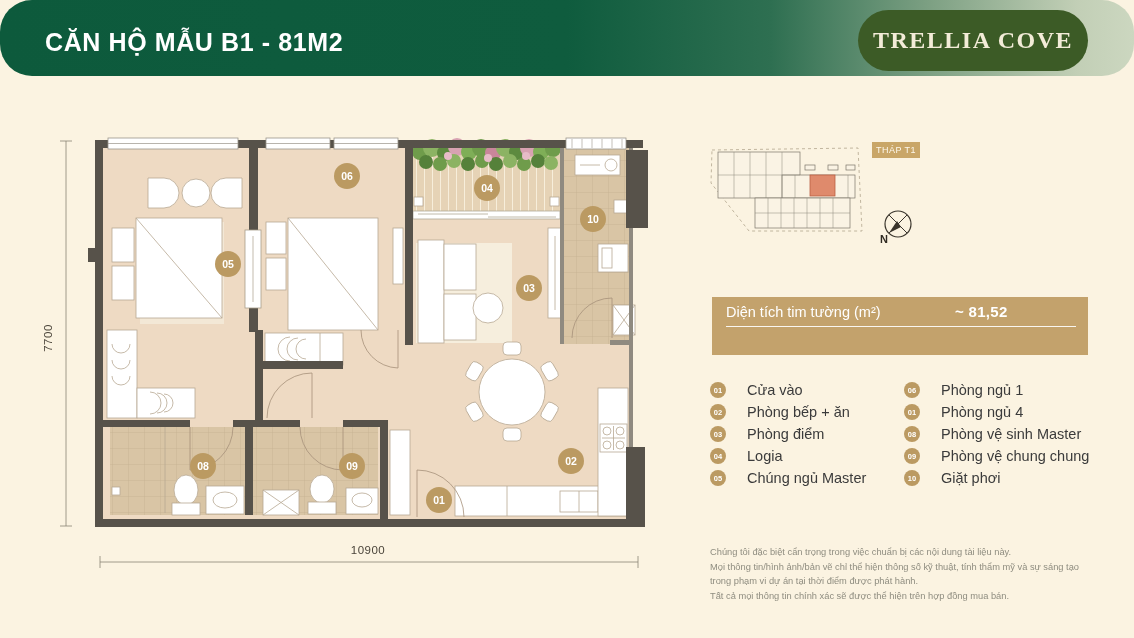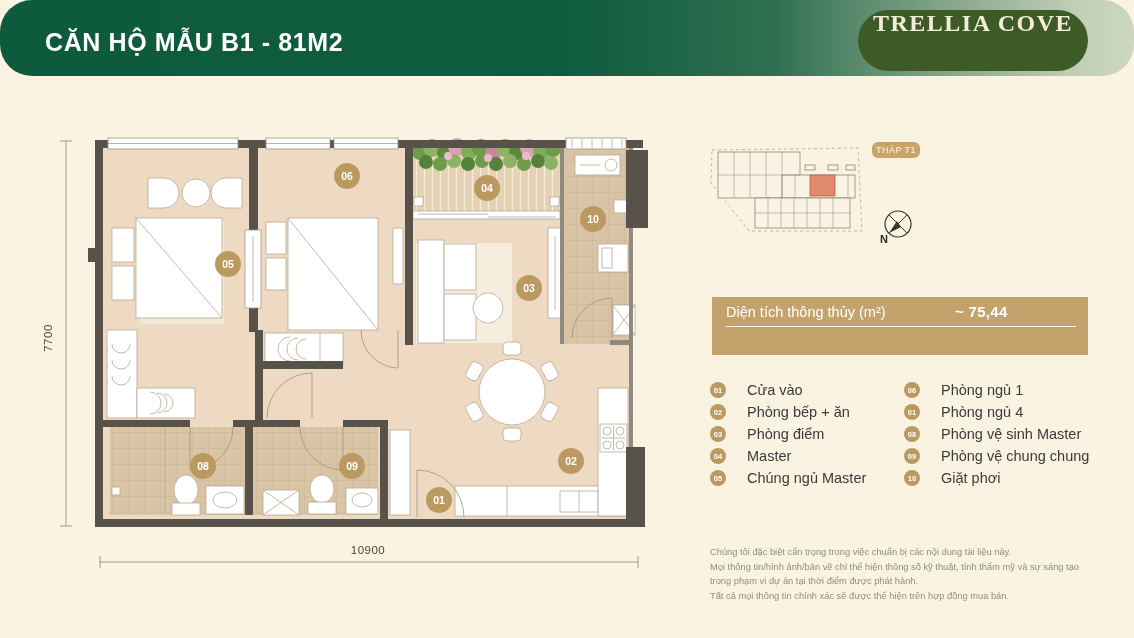--- a/index.html
+++ b/index.html
@@ -15,29 +15,29 @@
     background:linear-gradient(90deg,#0d5a3c 0%,#0f5c3e 50%,#2e6f51 68%,#7da083 82%,#c2cfb6 95%,#ccd7c0 100%);
     border-radius:32px;
   }
   .page-title {
     position:absolute; left:45px; top:0; height:84px; line-height:84px;
     color:#ffffff; font-size:25px; font-weight:bold; letter-spacing:.6px;
   }
   .brand-badge {
     position:absolute; right:46px; top:10px; width:230px; height:61px;
     background:#3c5b26; border-radius:31px;
-    display:flex; align-items:flex-start; justify-content:center;
+    display:flex; align-items:center; justify-content:center;
     color:#f3ecd8; font-family:"Liberation Serif", serif;
     font-weight:bold; font-size:24px; letter-spacing:1.5px;
   }
   
   .tower-badge {
     position:absolute; left:872px; top:142px; width:48px; height:16px;
     background:#c9a668; color:#fdf8ec; font-size:9px; letter-spacing:.5px;
-    display:flex; align-items:center; justify-content:center;border-radius:6px;
+    display:flex; align-items:center; justify-content:center;
   }
   
   .area-table {
     position:absolute; left:712px; top:297px; width:376px; height:58px;
     background:#c3a26c; color:#ffffff;
   }
   .area-row { display:flex; align-items:center; height:29px; padding:0 14px; }
   .area-row .lbl { width:229px; font-size:14.5px; }
   .area-row .val { font-size:15px; font-weight:bold; letter-spacing:.3px; }
   .area-divider { position:absolute; left:14px; right:12px; top:29px; height:1px; background:rgba(255,255,255,.9); }
@@ -363,42 +363,42 @@
     <path d="M 889 233 L 897 221 L 901 227 Z" fill="#3a352c"></path>
     <text x="884" y="243" font-size="11" font-weight="bold" fill="#2f2a22" text-anchor="middle">N</text>
   </g>
 </svg>
 <div class="tower-badge">
   <span>THÁP T1</span>
 </div>
 
 <div class="area-table">
   <div class="area-row">
-    <span class="lbl">Diện tích thông thủy (m²)</span>
-    <span class="val">~ 75,44</span>
+    <span class="lbl">Diện tích tim tường (m²)</span>
+    <span class="val">~ 81,52</span>
   </div>
   <div class="area-divider"></div>
 </div>
 
 <div class="legend-col c1">
   <div class="legend-item">
     <span class="legend-num">01</span>
     <span class="legend-lbl">Cửa vào</span>
   </div>
   <div class="legend-item">
     <span class="legend-num">02</span>
     <span class="legend-lbl">Phòng bếp + ăn</span>
   </div>
   <div class="legend-item">
     <span class="legend-num">03</span>
     <span class="legend-lbl">Phòng điểm</span>
   </div>
   <div class="legend-item">
     <span class="legend-num">04</span>
-    <span class="legend-lbl">Master</span>
+    <span class="legend-lbl">Logia</span>
   </div>
   <div class="legend-item">
     <span class="legend-num">05</span>
     <span class="legend-lbl">Chúng ngủ Master</span>
   </div>
 </div>
 <div class="legend-col c2">
   <div class="legend-item">
     <span class="legend-num">06</span>
     <span class="legend-lbl">Phòng ngủ 1</span>

